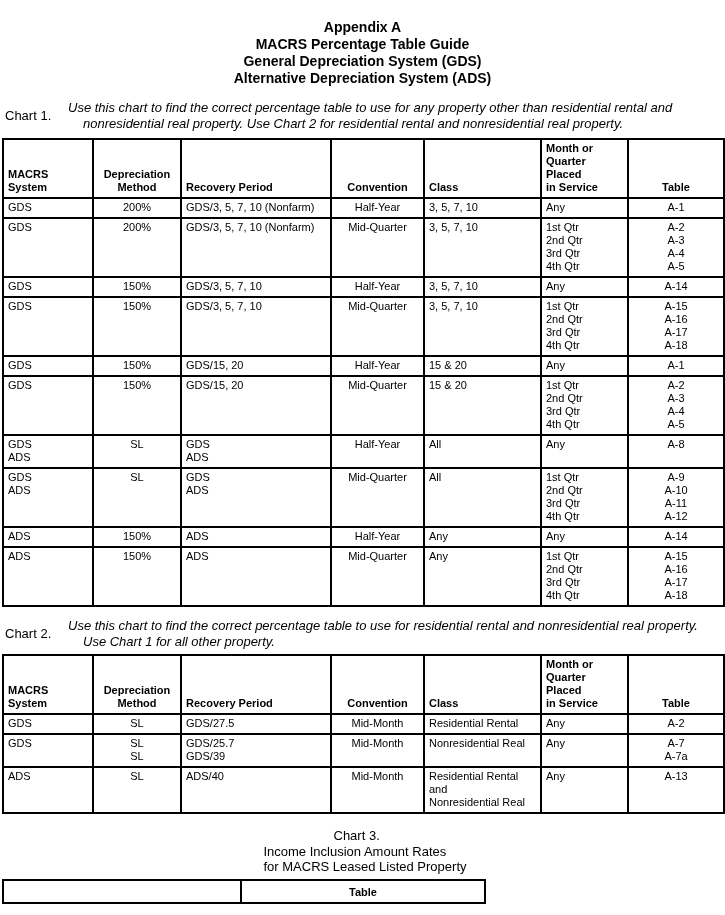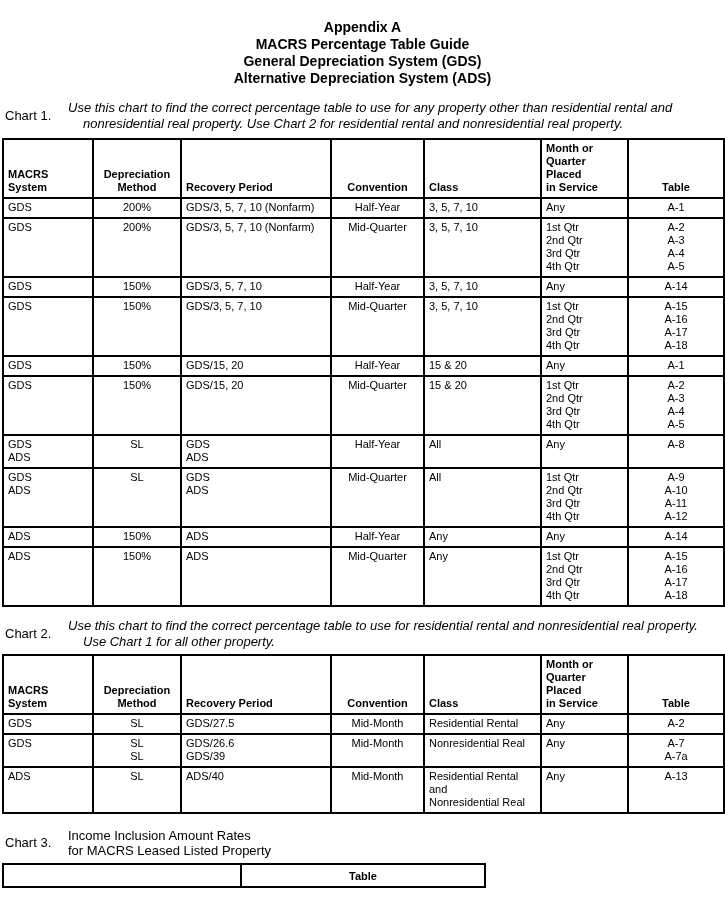--- a/index.html
+++ b/index.html
@@ -21,21 +21,21 @@
 
   .chart-para {
     display: flex;
     align-items: center;
     font-size: 13px;
     line-height: 16px;
     margin-left: 5px;
   }
   .chart-para.p1 { margin-top: 13px; margin-bottom: 6px; }
   .chart-para.p2 { margin-top: 11px; margin-bottom: 4px; }
-  .chart-para.p3 { margin-top: 14px; margin-bottom: 5px; }
+  .chart-para.p3 { margin-top: 14px; margin-bottom: 5px; flex-direction: column; }
   .chart-label {
     width: 63px;
     flex-shrink: 0;
     font-style: normal;
   }
   .chart-desc {
     font-style: italic;
     width: 646px;
     padding-left: 15px;
     text-indent: -15px;   
@@ -286,21 +286,21 @@
           <td>GDS/27.5</td>
           <td>Mid-Month</td>
           <td>Residential Rental</td>
           <td>Any</td>
           <td>A-2</td>
         </tr>
         <tr>
           <td>GDS</td>
           <td>SL
 SL</td>
-          <td>GDS/26.6
+          <td>GDS/25.7
 GDS/39</td>
           <td>Mid-Month</td>
           <td>Nonresidential Real</td>
           <td>Any</td>
           <td>A-7
 A-7a</td>
         </tr>
         <tr>
           <td>ADS</td>
           <td>SL</td>

